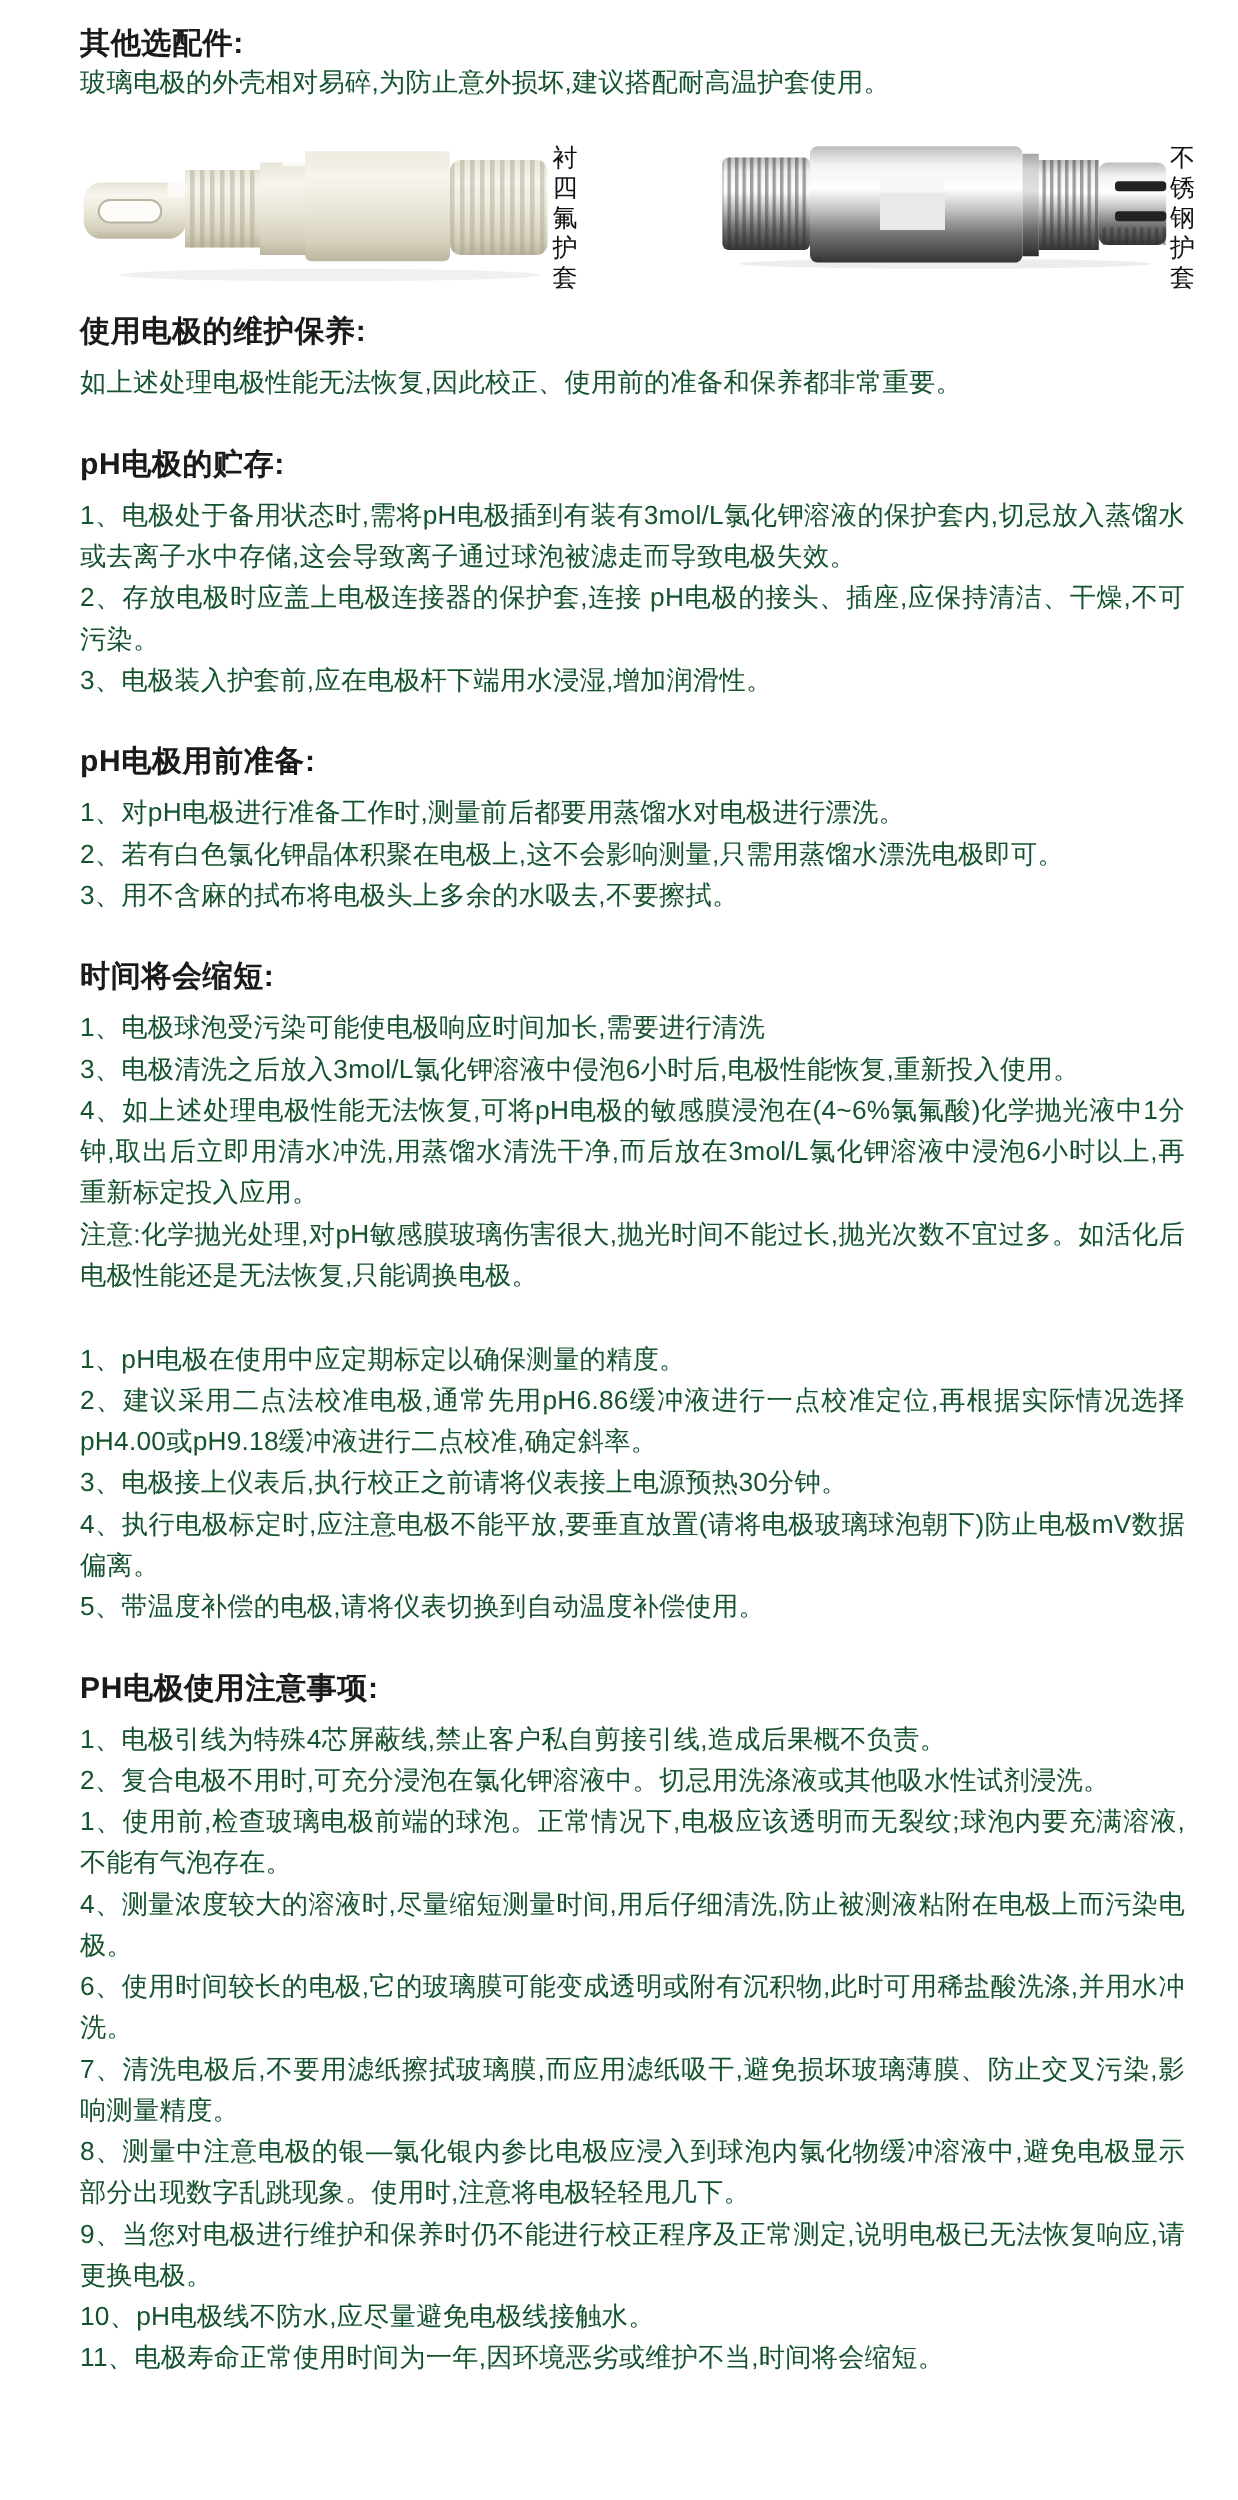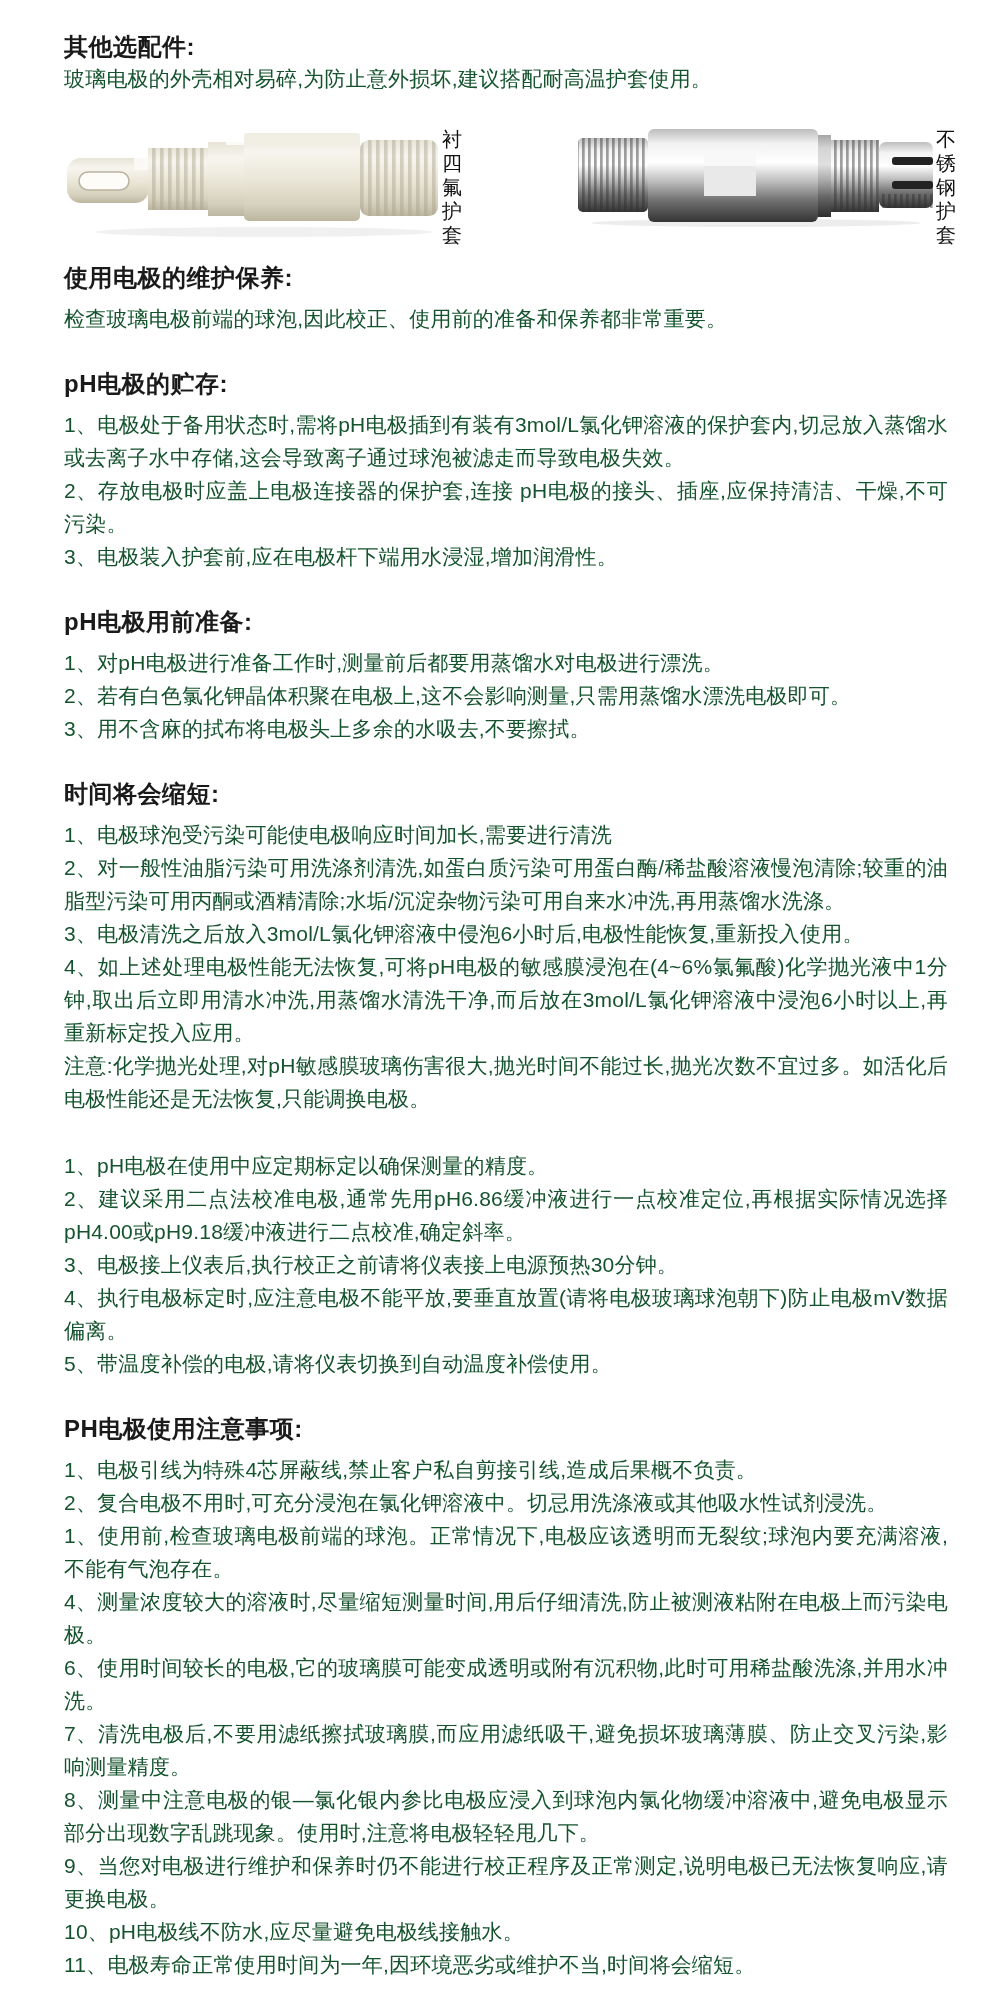--- a/index.html
+++ b/index.html
@@ -3,21 +3,21 @@
 <meta charset="utf-8">
 <style>
   html,body{margin:0;padding:0;}
   body{
     width:990px;height:2000px;overflow:hidden;
     background:#ffffff;
     font-family:"Liberation Sans","DejaVu Sans",sans-serif;
     color:#2d2d2d;
     -webkit-font-smoothing:antialiased;
   }
-  .page{padding:32px 42px 0 64px;}
+  .page{padding:20px 42px 0 64px;}
   h1,h2{
     margin:0;
     font-size:24px;
     font-weight:700;
     color:#1a1a1a;
     line-height:30px;
     letter-spacing:0.5px;
   }
   p.item{
     margin:0;
@@ -135,21 +135,21 @@
         </svg>
       </div>
       <figcaption>不锈钢护套</figcaption>
     </figure>
 
   </div>
 
   <section class="first">
     <h2>使用电极的维护保养:</h2>
     <div>
-        <p class="item">检查玻璃电极前端的球泡,因此校正、使用前的准备和保养都非常重要。</p>
+        <p class="item">如上述处理电极性能无法恢复,因此校正、使用前的准备和保养都非常重要。</p>
       </div>
   </section>
 
   <section>
     <h2>pH电极的贮存:</h2>
     <div>
         <p class="item">1、电极处于备用状态时,需将pH电极插到有装有3mol/L氯化钾溶液的保护套内,切忌放入蒸馏水或去离子水中存储,这会导致离子通过球泡被滤走而导致电极失效。</p>
         <p class="item">2、存放电极时应盖上电极连接器的保护套,连接 pH电极的接头、插座,应保持清洁、干燥,不可污染。</p>
         <p class="item">3、电极装入护套前,应在电极杆下端用水浸湿,增加润滑性。</p>
       </div>
@@ -161,21 +161,20 @@
         <p class="item">1、对pH电极进行准备工作时,测量前后都要用蒸馏水对电极进行漂洗。</p>
         <p class="item">2、若有白色氯化钾晶体积聚在电极上,这不会影响测量,只需用蒸馏水漂洗电极即可。</p>
         <p class="item">3、用不含麻的拭布将电极头上多余的水吸去,不要擦拭。</p>
       </div>
   </section>
 
   <section>
     <h2>时间将会缩短:</h2>
     <div>
         <p class="item">1、电极球泡受污染可能使电极响应时间加长,需要进行清洗</p>
-        <p class="item">2、对一般性油脂污染可用洗涤剂清洗,如蛋白质污染可用蛋白酶/稀盐酸溶液慢泡清除;较重的油脂型污染可用丙酮或酒精清除;水垢/沉淀杂物污染可用自来水冲洗,再用蒸馏水洗涤。</p>
         <p class="item">3、电极清洗之后放入3mol/L氯化钾溶液中侵泡6小时后,电极性能恢复,重新投入使用。</p>
         <p class="item">4、如上述处理电极性能无法恢复,可将pH电极的敏感膜浸泡在(4~6%氯氟酸)化学抛光液中1分钟,取出后立即用清水冲洗,用蒸馏水清洗干净,而后放在3mol/L氯化钾溶液中浸泡6小时以上,再重新标定投入应用。</p>
         <p class="item">注意:化学抛光处理,对pH敏感膜玻璃伤害很大,抛光时间不能过长,抛光次数不宜过多。如活化后电极性能还是无法恢复,只能调换电极。</p>
       </div>
   </section>
 
   <section>
     <div>
         <p class="item">1、pH电极在使用中应定期标定以确保测量的精度。</p>
         <p class="item">2、建议采用二点法校准电极,通常先用pH6.86缓冲液进行一点校准定位,再根据实际情况选择pH4.00或pH9.18缓冲液进行二点校准,确定斜率。</p>

